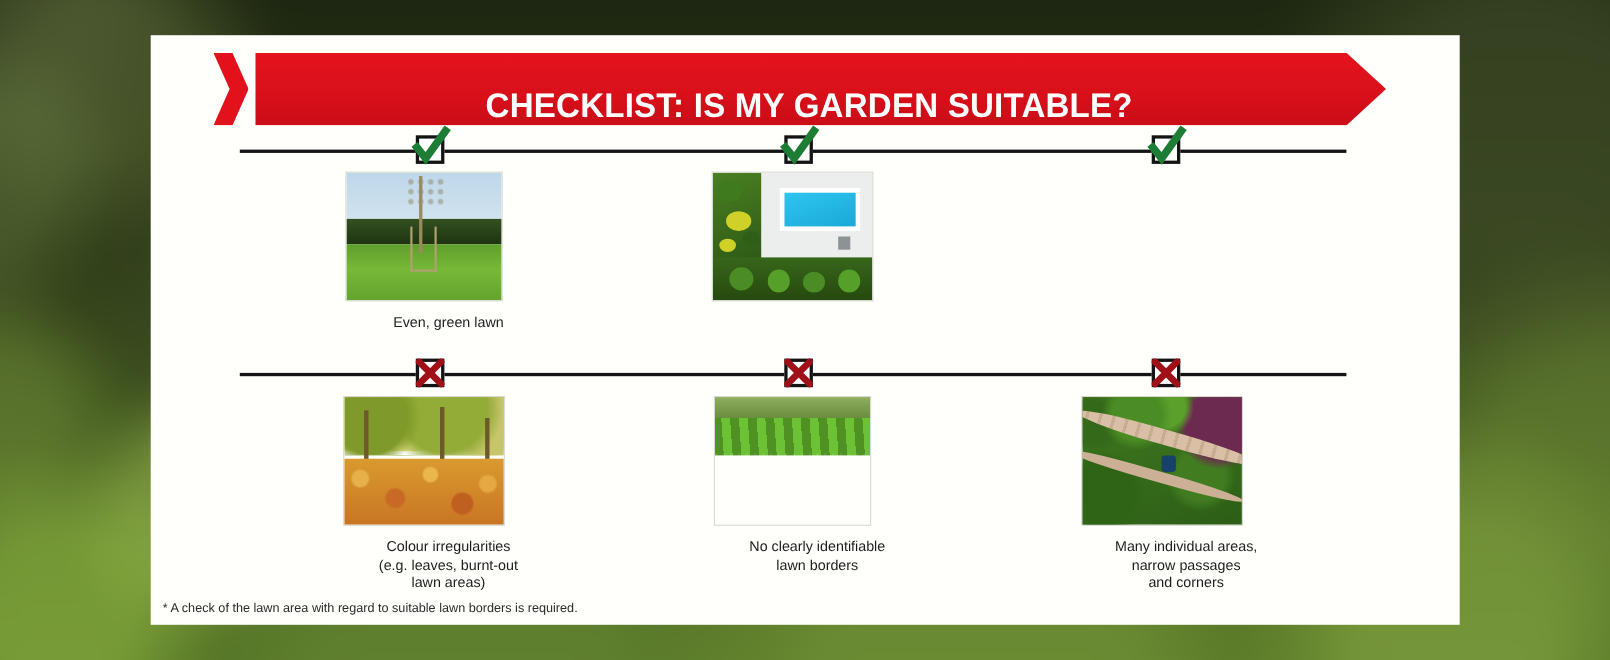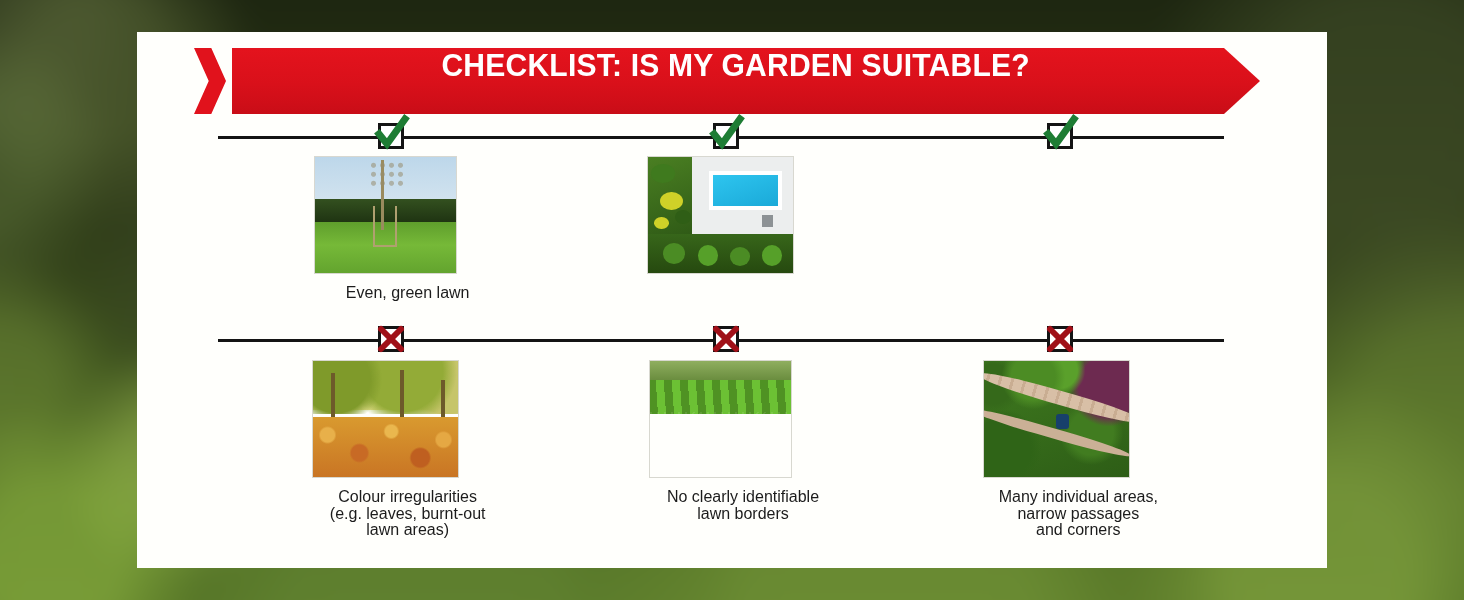--- a/index.html
+++ b/index.html
@@ -57,21 +57,21 @@
     background: #e1121c;
     clip-path: polygon(0 0, 54% 0, 100% 50%, 54% 100%, 0 100%, 46% 50%);
   }
   .banner-body {
     position: absolute;
     left: 38px; top: 0;
     width: 1028px; height: 66px;
     background: linear-gradient(180deg,#e4131d 0%, #d9101a 55%, #c90d17 100%);
     clip-path: polygon(0 0, calc(100% - 36px) 0, 100% 50%, calc(100% - 36px) 100%, 0 100%);
     display: flex;
-    align-items: flex-start;
+    align-items: flex-end;
     justify-content: center;
   }
   .banner-title {
     color: #ffffff;
     font-size: 31px;
     font-weight: bold;
     letter-spacing: .2px;
     transform: scaleX(.97);
     white-space: nowrap;
     padding-right: 22px;
@@ -120,21 +120,21 @@
   .thumb {
     width: 143px; height: 118px;
     border: 1px solid #d8d8d0;
     position: relative;
     overflow: hidden;
   }
   .thumb.wide { width: 147px; }
 
   .caption {
     margin-top: 11px;
-    font-size: 16px;
+    font-size: 13px;
     line-height: 16.5px;
     color: #1c1c1c;
     text-align: center;
     max-width: 210px;
     padding-left: 44px;
   }
 
   
   .footnote {
     position: absolute;
@@ -326,13 +326,14 @@
       <div class="thumb wide t-path">
         <div class="grass"></div>
         <div class="bushes"></div>
         <div class="road"></div>
         <div style="position:absolute;left:50%;top:46%;width:9%;height:13%;background:#17406b;border-radius:3px;"></div>
       </div>
       <div class="caption">Many individual areas,<br>narrow passages<br>and corners</div>
     </div>
   </div>
 
+  <div class="footnote">* A check of the lawn area with regard to suitable lawn borders is required.</div>
 </div>
 
 </body></html>

